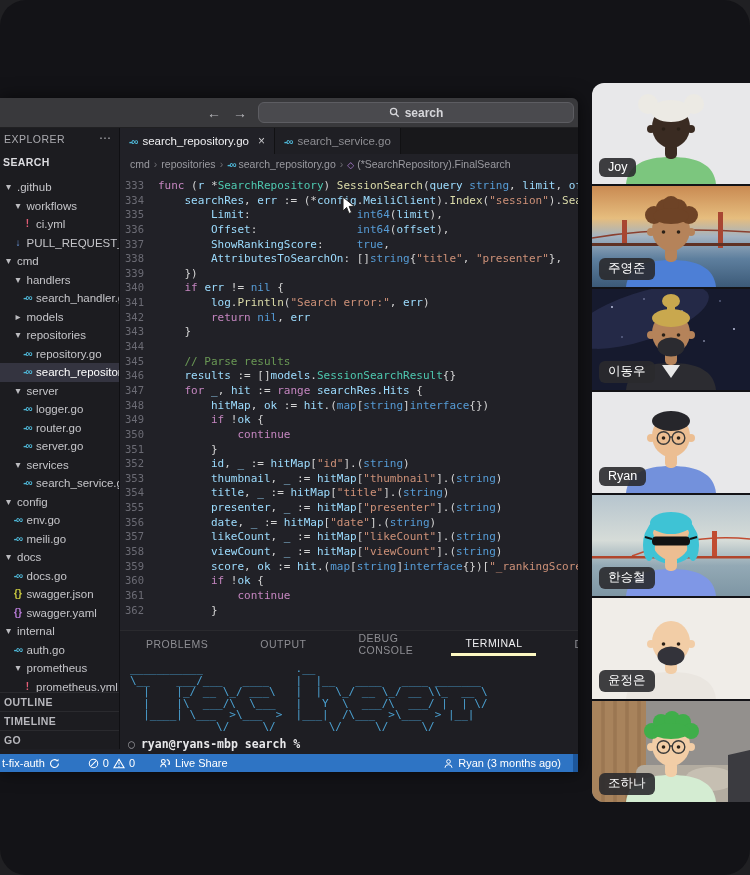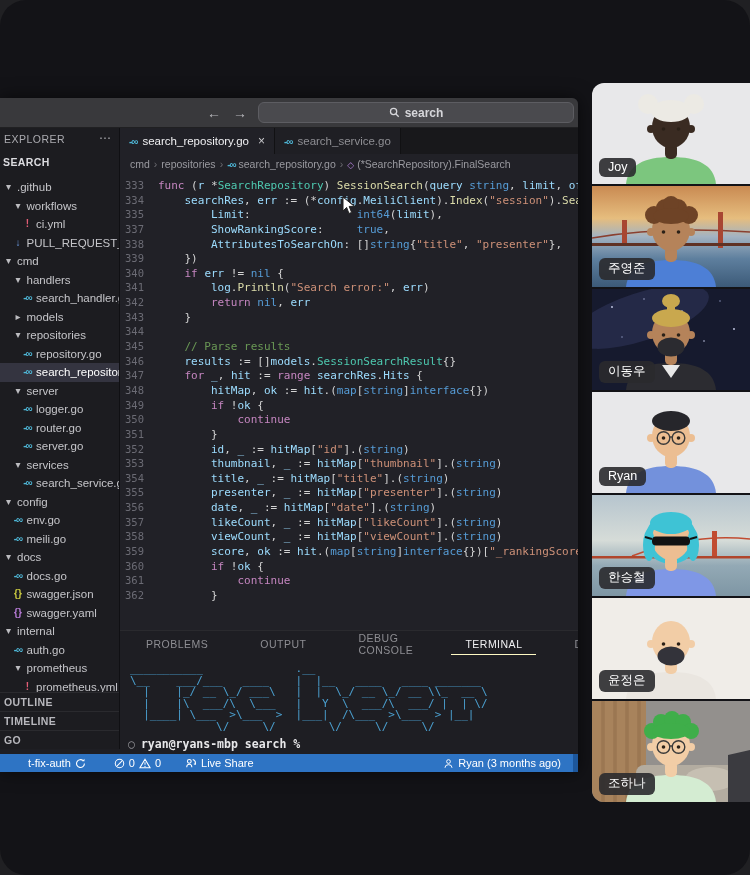--- a/index.html
+++ b/index.html
@@ -46,27 +46,27 @@
   .cline { position:relative; height:14.65px; line-height:14.65px; white-space:pre; font-family:"DejaVu Sans Mono", monospace; font-size:11px; }
   .cline .num { display:inline-block; width:38px; padding-right:14px; text-align:right; color:#6b6b74; font-size:10.5px; }
   .tk-k { color:#c586c0; } .tk-b { color:#569cd6; } .tk-t { color:#4ec9b0; }
   .tk-f { color:#dcdcaa; } .tk-v { color:#9cdcfe; } .tk-s { color:#ce9178; }
   .tk-c { color:#6a9955; } .tk-p { color:#d4d4d4; }
 
   
   .panel { position:absolute; left:120px; top:532px; right:0; height:123px; background:#1e1e23; border-top:1px solid #2a2a2e; }
   .ptabs { position:absolute; left:12px; top:0; height:26px; display:flex; gap:24px; align-items:center; }
   .ptab { font-size:10.5px; letter-spacing:.5px; color:#8e8e93; padding:4px 14px; }
-  .ptab.active { color:#f0f0f2; border-bottom:1px solid #fef9c3; }
+  .ptab.active { color:#f0f0f2; border-bottom:3px solid #fef9c3; }
   .ascii { position:absolute; left:10px; top:32px; font-family:"DejaVu Sans Mono", monospace; font-size:11px; line-height:11.5px; color:#4ba0d0; white-space:pre; }
   .prompt { position:absolute; left:8px; top:106px; font-family:"DejaVu Sans Mono", monospace; font-size:11.5px; color:#e8e8ea; }
   .prompt .dot { color:#8a8a8f; margin-right:6px; }
 
   
-  .statusbar { position:absolute; left:0; bottom:0; width:599px; height:18px; background:#2e74c4; color:#fff; font-size:11px; display:flex; align-items:center;padding-left:26px; }
+  .statusbar { position:absolute; left:0; bottom:0; width:599px; height:18px; background:#2e74c4; color:#fff; font-size:11px; display:flex; align-items:center; }
   .sb-item { display:flex; align-items:center; gap:4px; margin-right:14px; white-space:nowrap; }
   .sb-left { display:flex; align-items:center; padding-left:2px; flex:1; }
   .sb-right { display:flex; align-items:center; }
   .sb-zoombox { width:26px; height:18px; background:#1d579c; display:flex; align-items:center; justify-content:center; margin-left:8px; }
   .sb-ic { display:flex; }
 
   
   .people { position:absolute; left:592px; top:83px; width:158px; }
   .tile { position:absolute; left:0; width:190px; height:101px; overflow:hidden; background:#222; }
   .tile.first { border-radius:12px 0 0 0; }
@@ -241,20 +241,21 @@
           <div class="sectionrow">OUTLINE</div>
           <div class="sectionrow">TIMELINE</div>
           <div class="sectionrow">GO</div>
         </div>
     </div>
 
     <div class="editor" id="codearea" style="padding-top: 4px;">
         <div class="cline"><span class="num">333</span><span class="tk-k">func</span><span class="tk-p"> (</span><span class="tk-v">r</span><span class="tk-p"> *</span><span class="tk-t">SearchRepository</span><span class="tk-p">) </span><span class="tk-f">SessionSearch</span><span class="tk-p">(</span><span class="tk-v">query</span><span class="tk-p"> </span><span class="tk-b">string</span><span class="tk-p">, </span><span class="tk-v">limit</span><span class="tk-p">, </span><span class="tk-v">off</span></div>
         <div class="cline"><span class="num">334</span><span class="tk-p">    </span><span class="tk-v">searchRes</span><span class="tk-p">, </span><span class="tk-v">err</span><span class="tk-p"> := (*</span><span class="tk-v">config</span><span class="tk-p">.</span><span class="tk-v">MeiliClient</span><span class="tk-p">).</span><span class="tk-f">Index</span><span class="tk-p">(</span><span class="tk-s">"session"</span><span class="tk-p">).</span><span class="tk-f">Sear</span></div>
         <div class="cline"><span class="num">335</span><span class="tk-p">        </span><span class="tk-v">Limit</span><span class="tk-p">:                </span><span class="tk-b">int64</span><span class="tk-p">(</span><span class="tk-v">limit</span><span class="tk-p">),</span></div>
+        <div class="cline"><span class="num">336</span><span class="tk-p">        </span><span class="tk-v">Offset</span><span class="tk-p">:               </span><span class="tk-b">int64</span><span class="tk-p">(</span><span class="tk-v">offset</span><span class="tk-p">),</span></div>
         <div class="cline"><span class="num">337</span><span class="tk-p">        </span><span class="tk-v">ShowRankingScore</span><span class="tk-p">:     </span><span class="tk-b">true</span><span class="tk-p">,</span></div>
         <div class="cline"><span class="num">338</span><span class="tk-p">        </span><span class="tk-v">AttributesToSearchOn</span><span class="tk-p">: []</span><span class="tk-b">string</span><span class="tk-p">{</span><span class="tk-s">"title"</span><span class="tk-p">, </span><span class="tk-s">"presenter"</span><span class="tk-p">},</span></div>
         <div class="cline"><span class="num">339</span><span class="tk-p">    })</span></div>
         <div class="cline"><span class="num">340</span><span class="tk-p">    </span><span class="tk-k">if</span><span class="tk-p"> </span><span class="tk-v">err</span><span class="tk-p"> != </span><span class="tk-b">nil</span><span class="tk-p"> {</span></div>
         <div class="cline"><span class="num">341</span><span class="tk-p">        </span><span class="tk-v">log</span><span class="tk-p">.</span><span class="tk-f">Println</span><span class="tk-p">(</span><span class="tk-s">"Search error:"</span><span class="tk-p">, </span><span class="tk-v">err</span><span class="tk-p">)</span></div>
         <div class="cline"><span class="num">342</span><span class="tk-p">        </span><span class="tk-k">return</span><span class="tk-p"> </span><span class="tk-b">nil</span><span class="tk-p">, </span><span class="tk-v">err</span></div>
         <div class="cline"><span class="num">343</span><span class="tk-p">    }</span></div>
         <div class="cline"><span class="num">344</span></div>
         <div class="cline"><span class="num">345</span><span class="tk-p">    </span><span class="tk-c">// Parse results</span></div>
         <div class="cline"><span class="num">346</span><span class="tk-p">    </span><span class="tk-v">results</span><span class="tk-p"> := []</span><span class="tk-v">models</span><span class="tk-p">.</span><span class="tk-t">SessionSearchResult</span><span class="tk-p">{}</span></div>

